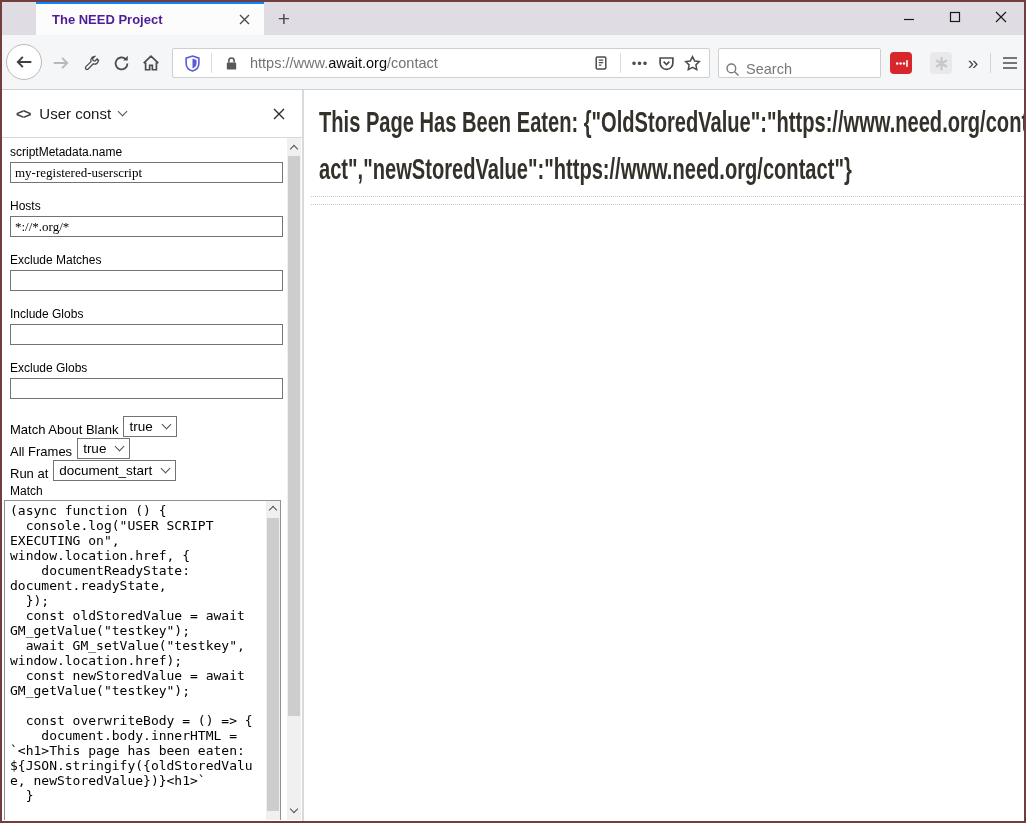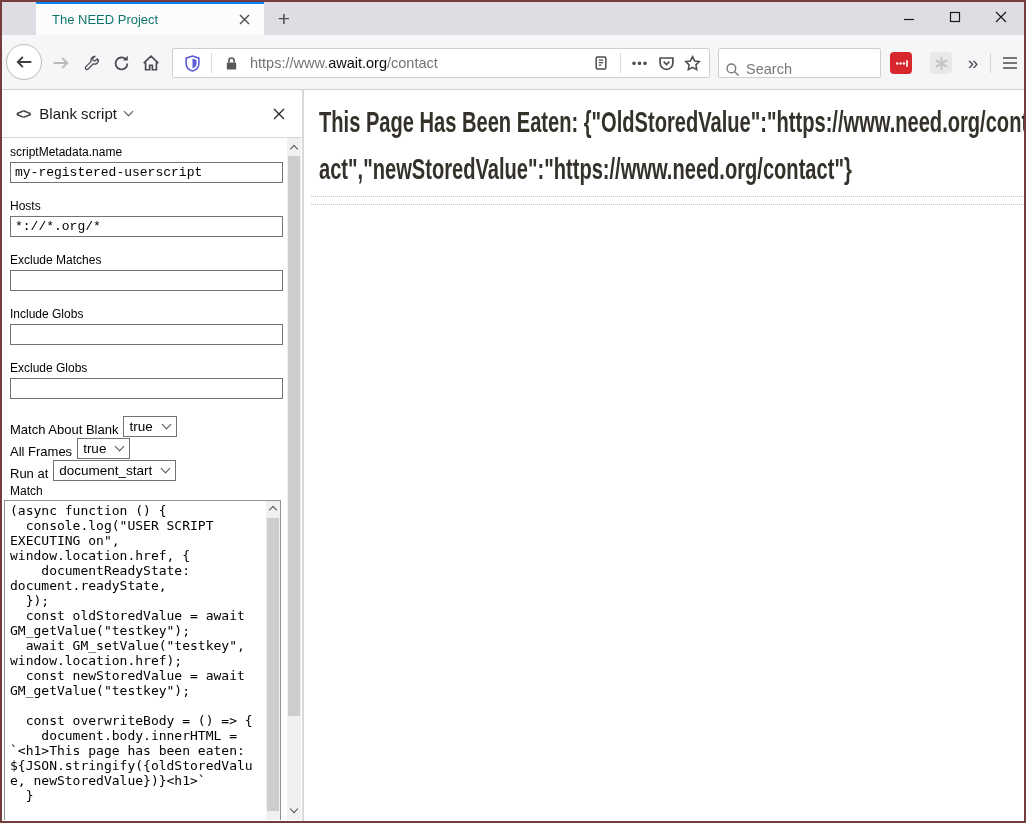--- a/index.html
+++ b/index.html
@@ -3,21 +3,21 @@
 <meta charset="utf-8">
 <style>
   * { margin:0; padding:0; box-sizing:border-box; }
   html,body { width:1026px; height:823px; overflow:hidden; font-family:"Liberation Sans",sans-serif; }
   .window { position:relative; width:1026px; height:823px; background:#fff; border:2px solid #733d3e; }
 
   
   .tabbar { position:absolute; left:0; top:0; width:1022px; height:33px; background:#dfdde3; }
   .tab { position:absolute; left:34px; top:0; width:228px; height:33px; background:#fcfcfd;
          border-top:2px solid #0a84ff; display:flex; align-items:center; padding:0 10px 0 16px; }
-  .tab-title { flex:1; font-size:13px; color:#0f766e; white-space:nowrap; overflow:hidden; }
+  .tab-title { flex:1; font-size:13px; color:#4c1d95; white-space:nowrap; overflow:hidden;font-weight:bold; }
   .tab-close { width:20px; height:20px; display:flex; align-items:center; justify-content:center; }
   .newtab { position:absolute; left:266px; top:3px; width:32px; height:28px; display:flex; align-items:center; justify-content:center;
             font-size:21px; font-weight:400; color:#4c4c50; }
   .winctrls { position:absolute; right:0; top:0; height:30px; display:flex; }
   .winbtn { width:46px; height:30px; display:flex; align-items:center; justify-content:center; }
 
   
   .toolbar { position:absolute; left:0; top:33px; width:1022px; height:55px; background:#f5f6f7; border-bottom:1px solid #d0d0d2; }
   .backbtn { position:absolute; left:4px; top:9px; width:36px; height:36px; border:1px solid #b9b9bb; border-radius:50%;
              background:#fff; display:flex; align-items:center; justify-content:center; }
@@ -52,21 +52,21 @@
   .sb-code-icon { font-size:14px; font-weight:bold; color:#3f3f43; letter-spacing:-1px; margin-right:9px; }
   .sb-title { font-size:15px; color:#18181a; }
   .sb-chevron { margin-left:8px; }
   .sb-close { margin-left:auto; width:22px; height:22px; display:flex; align-items:center; justify-content:center; }
 
   
   .sb-body { position:relative; height:682px; overflow:hidden;padding-left:12px; }
   .form { position:absolute; left:8px; top:7px; width:274px; }
   .f-label { font-size:12px; color:#000; margin-bottom:3px; }
   .f-input { width:273px; height:21px; border:1px solid #737373; font-size:13px; padding:1px 4px; margin-bottom:16px;
-             font-family:Liberation Mono, monospace; color:#000; background:#fff; }
+             font-family:Liberation Serif, serif; color:#000; background:#fff; }
   .sel-row { display:flex; align-items:flex-end; height:22px; margin-bottom:0; }
   .sel-label { font-size:13px; color:#000; margin-right:5px; }
   .selbox { border:1px solid #737373; height:21px; background:#fff; display:inline-flex; align-items:center; padding:2px 6px 2px 5px; }
   .selbox .selval { font-size:13.5px; color:#000; margin-right:10px; }
   .chev { width:7px; height:7px; border-right:1.5px solid #505050; border-bottom:1.5px solid #505050; transform:rotate(45deg); margin-top:-4px; }
   .code-label { font-size:12px; color:#000; margin:3px 0 2px 0; }
   .ta-wrap { position:relative; width:277px; margin-left:-6px; }
   .ta-wrap textarea { width:277px; height:400px; border:1px solid #919191; resize:none; overflow:hidden;
              font-family:"DejaVu Sans Mono","Liberation Mono",monospace; font-size:13px; line-height:15px;
              padding:2px 20px 2px 5px; color:#000; background:#fff; overflow-wrap:break-word; }
@@ -222,21 +222,21 @@
           <path d="M1 2h14M1 7h14M1 12h14" stroke="#4c4c50" stroke-width="1.7"></path>
         </svg>
     </div>
   </div>
 
   <div class="content">
 
     <div class="sidebar">
       <div class="sb-header">
         <span class="sb-code-icon">&lt;&gt;</span>
-        <span class="sb-title">Blank script</span>
+        <span class="sb-title">User const</span>
         <span class="sb-chevron chev"></span>
         <span class="sb-close">
           <svg width="12" height="12" viewBox="0 0 12 12">
               <path d="M1 1l10 10M11 1 1 11" stroke="#2a2a2e" stroke-width="1.4"></path>
             </svg>
         </span>
       </div>
 
       <div class="sb-body">
         <div class="form">

